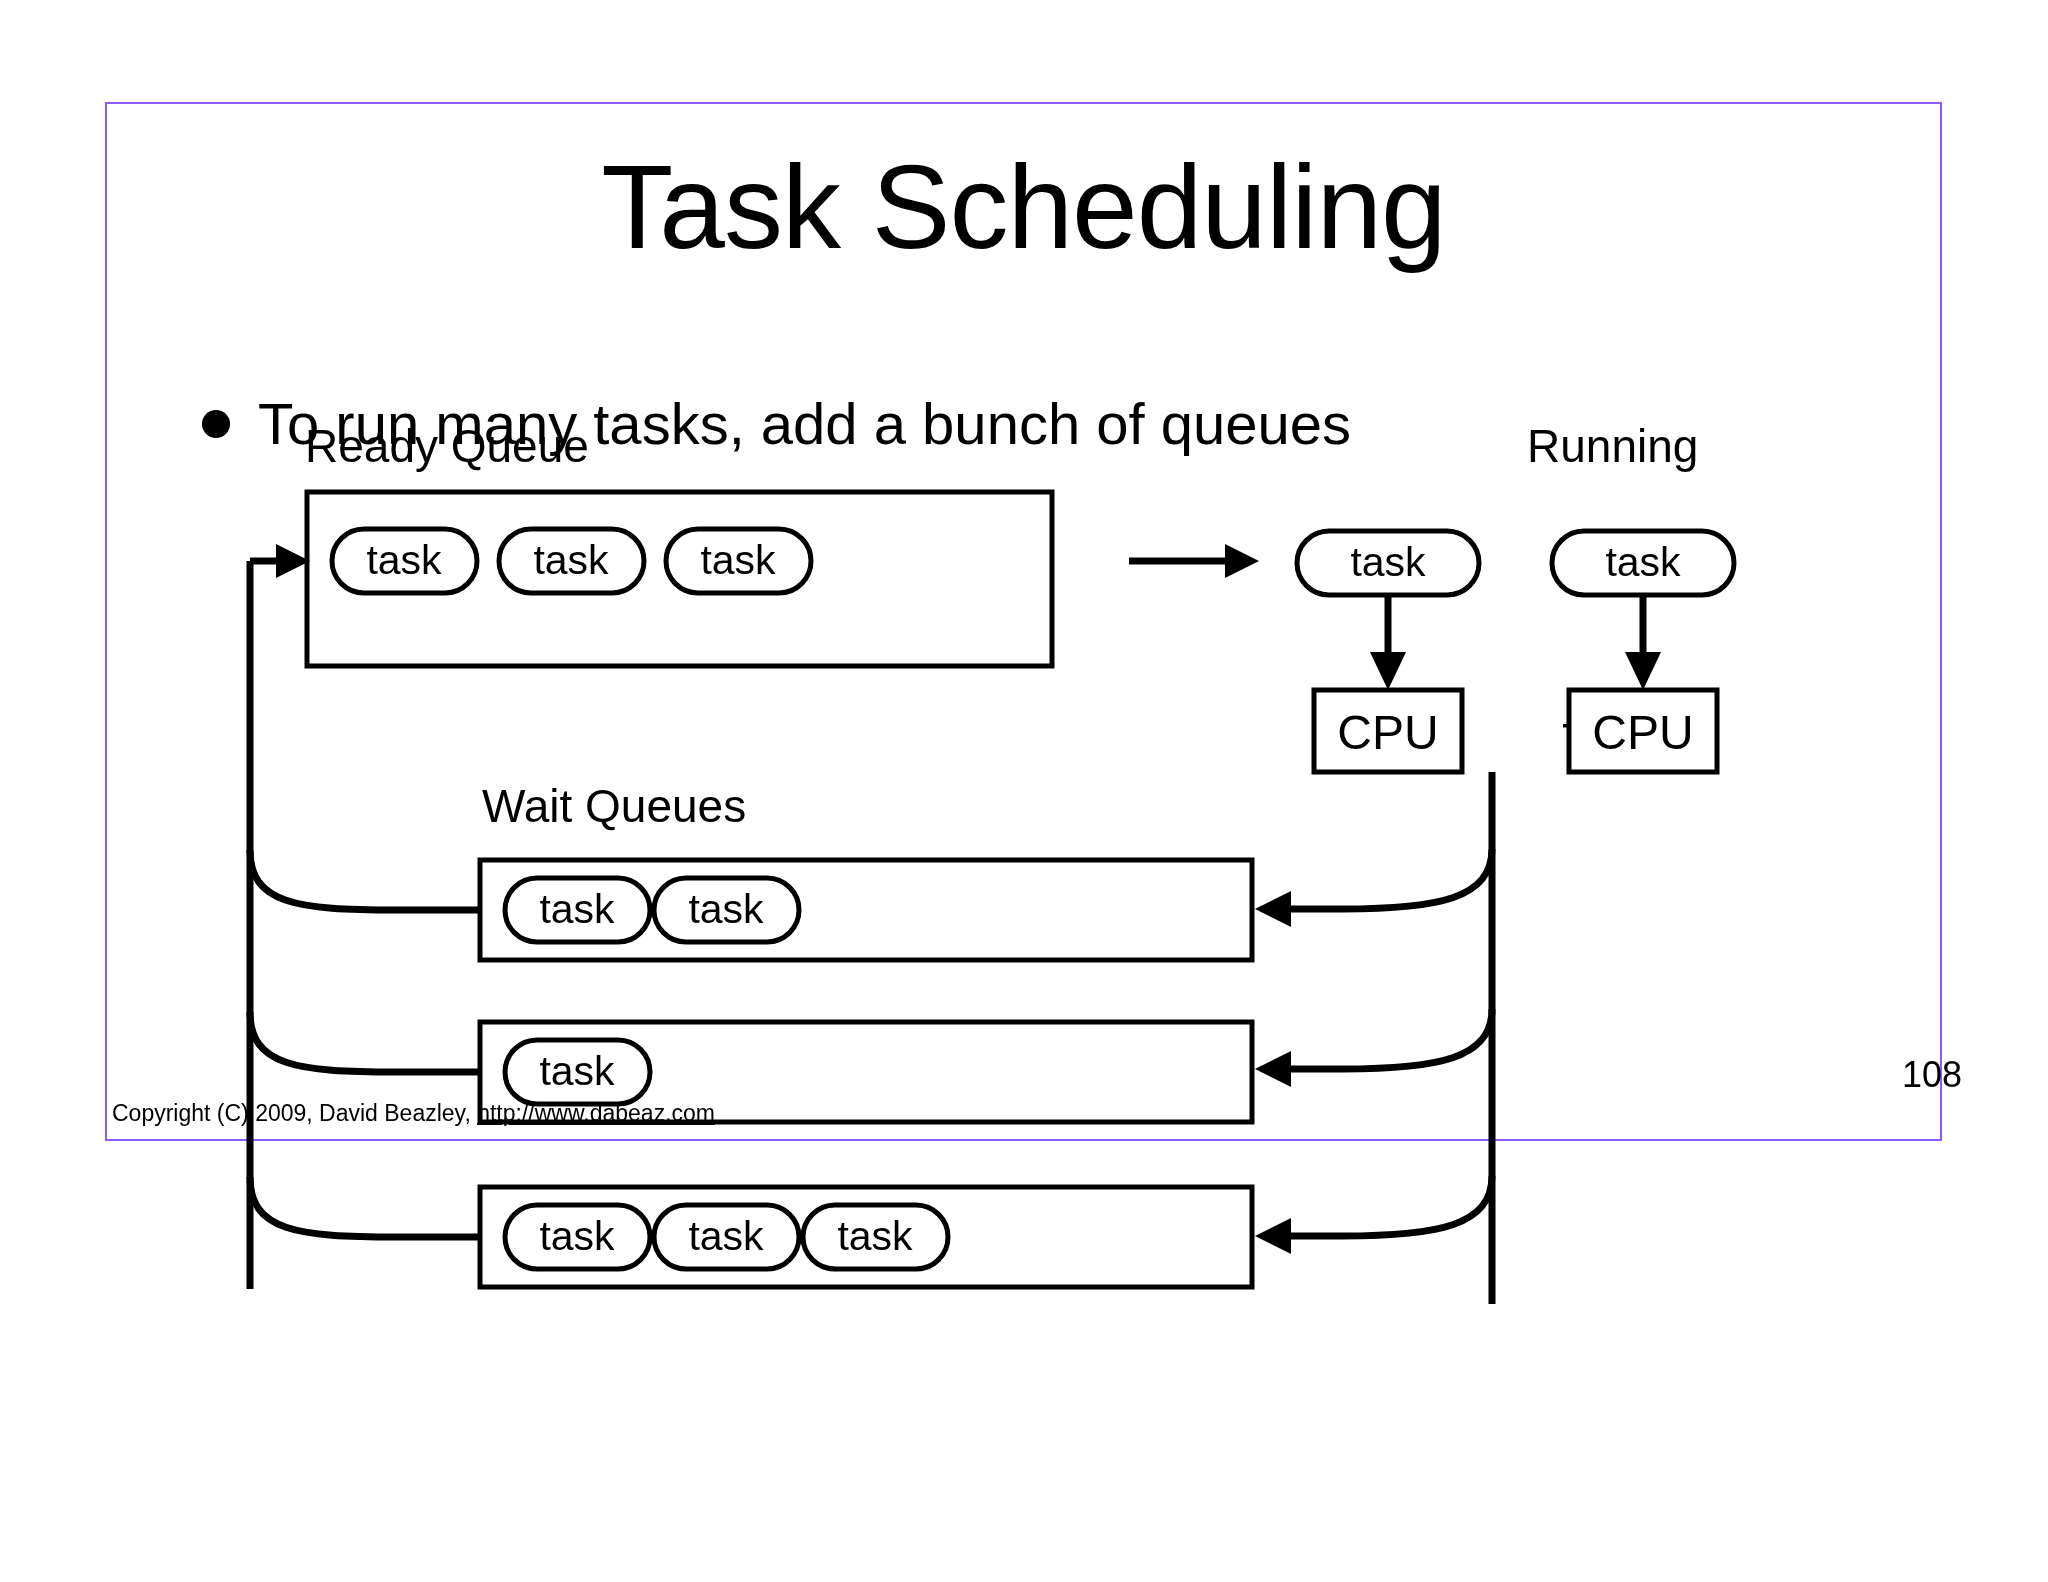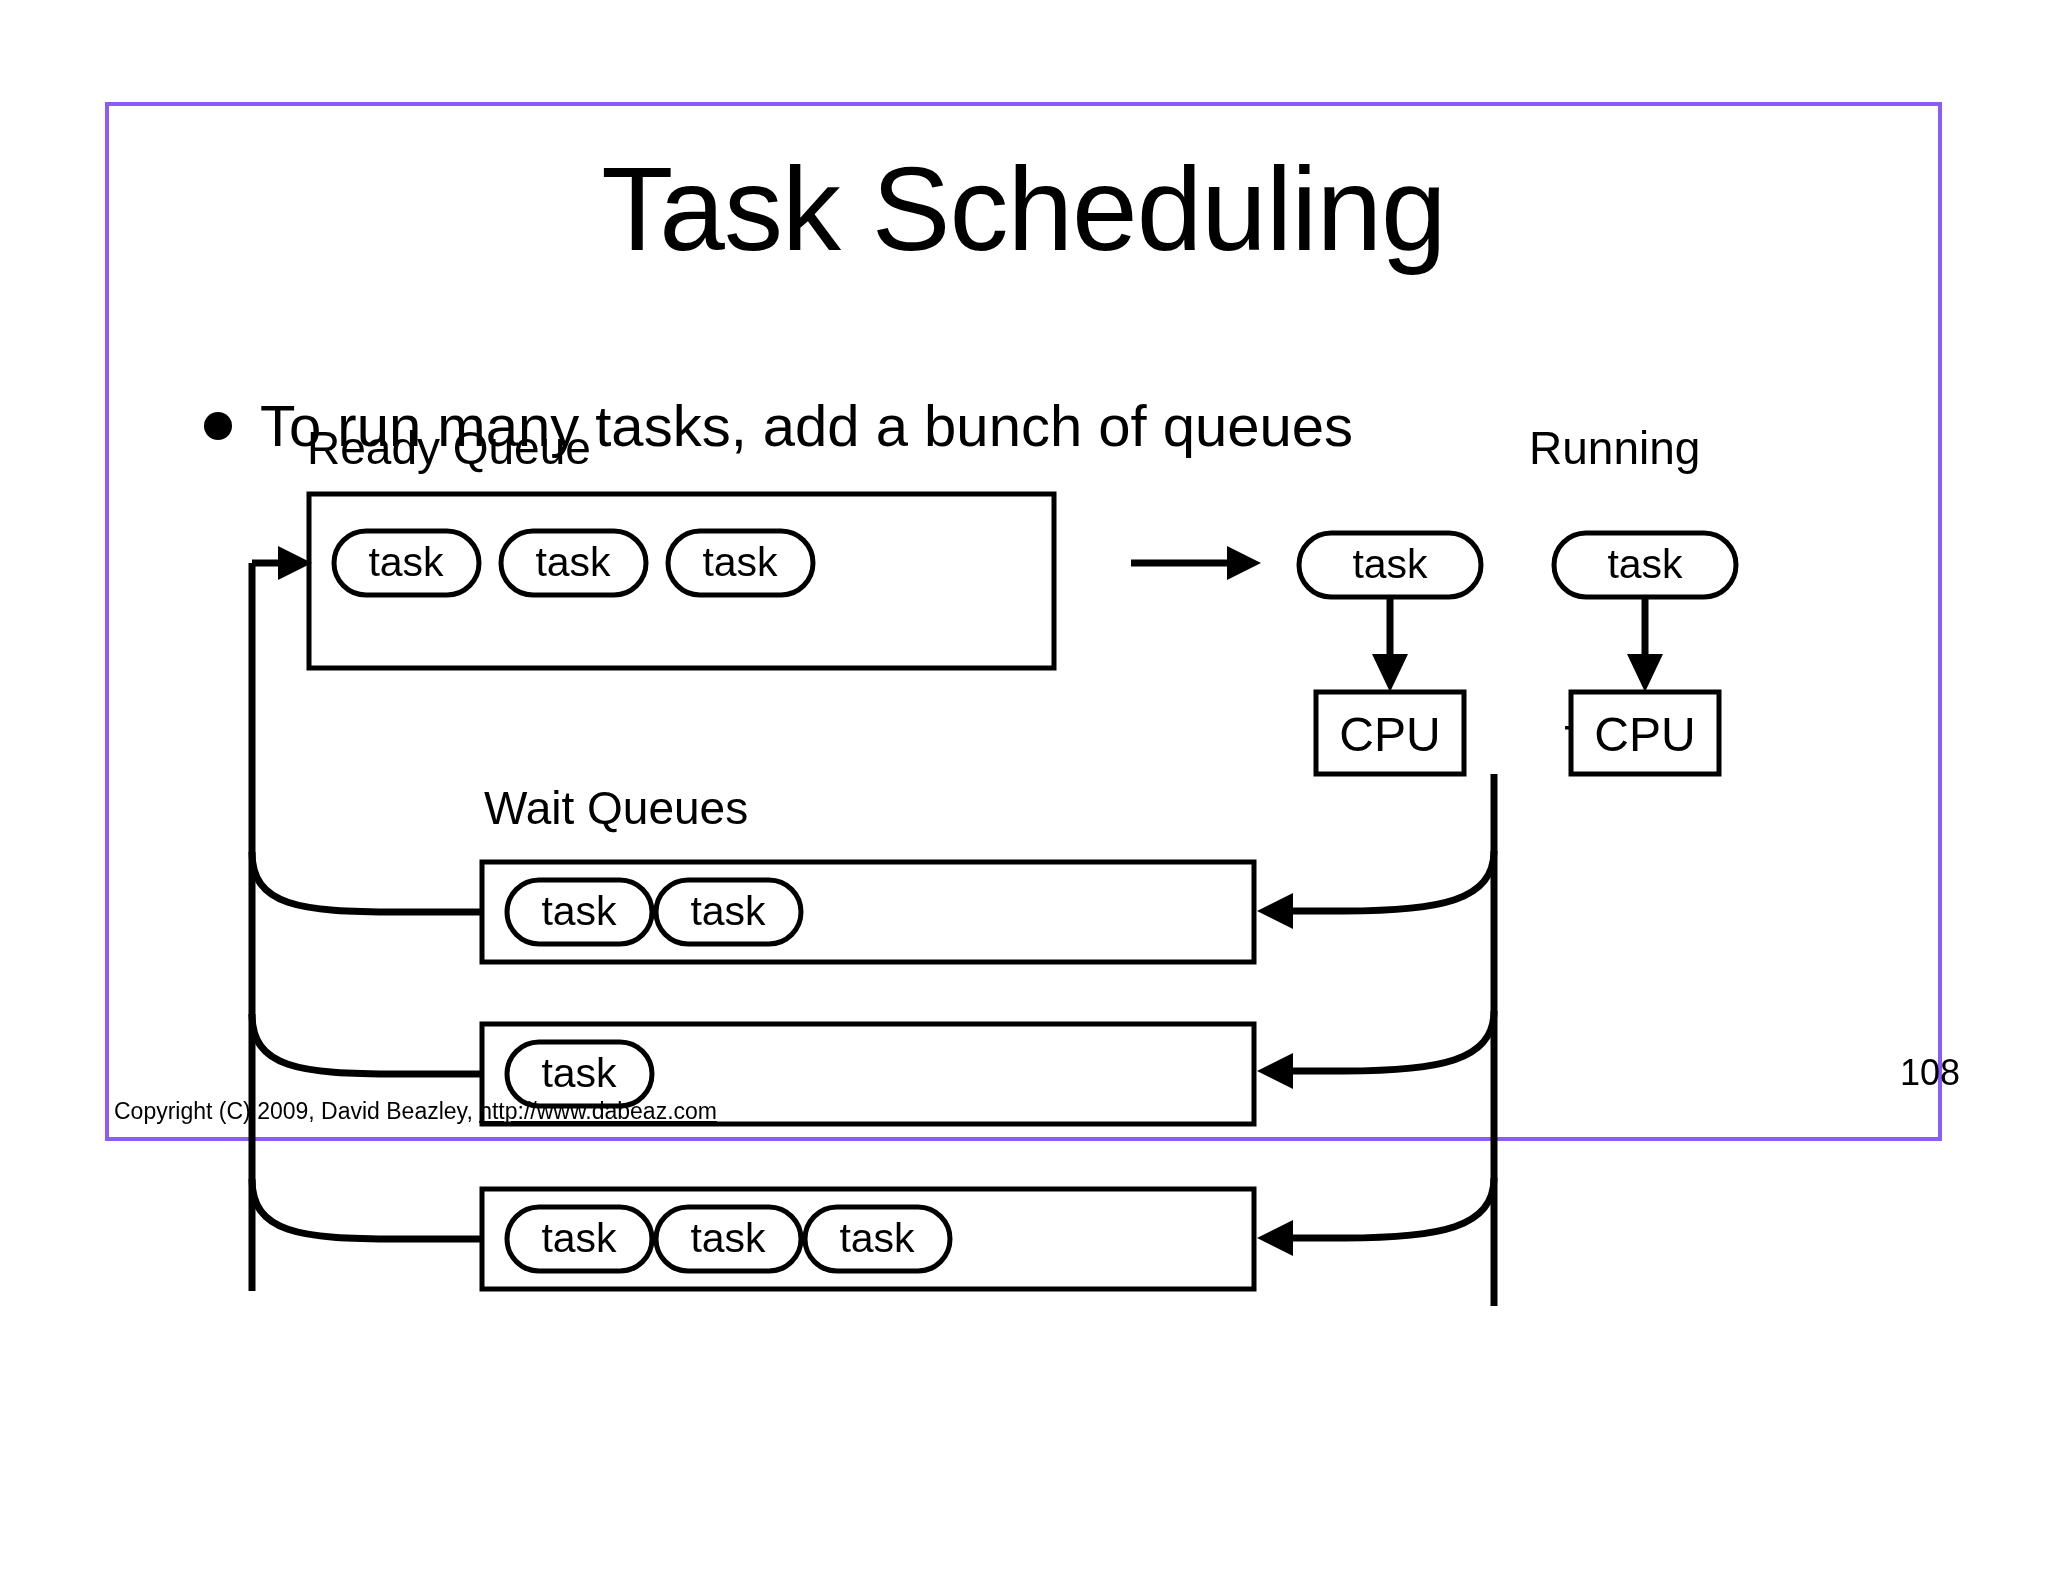--- a/index.html
+++ b/index.html
@@ -2,21 +2,21 @@
 <html><head>
 <meta charset="utf-8">
 <style>
   html,body{margin:0;padding:0;background:#ffffff;}
   body{
     width:2048px;height:1582px;position:relative;overflow:hidden;
     font-family:"Liberation Sans", sans-serif; color:#000000;
   }
   #slide{
     position:absolute; left:105px; top:102px; width:1837px; height:1039px;
-    background:#ffffff; border:4px solid #8b5cf6; box-sizing:border-box;
+    background:#ffffff; border:2px solid #8b5cf6; box-sizing:border-box;
   }
   #title{
     position:absolute; left:0; top:42px; width:100%; text-align:center;
     font-size:118px; font-weight:400; letter-spacing:-1px; line-height:1.05;
     font-family:"Liberation Sans", sans-serif;
   }
   #bullet-row{
     position:absolute; left:95px; top:288px; display:flex; align-items:center; gap:28px;
   }
   #bullet-dot{

